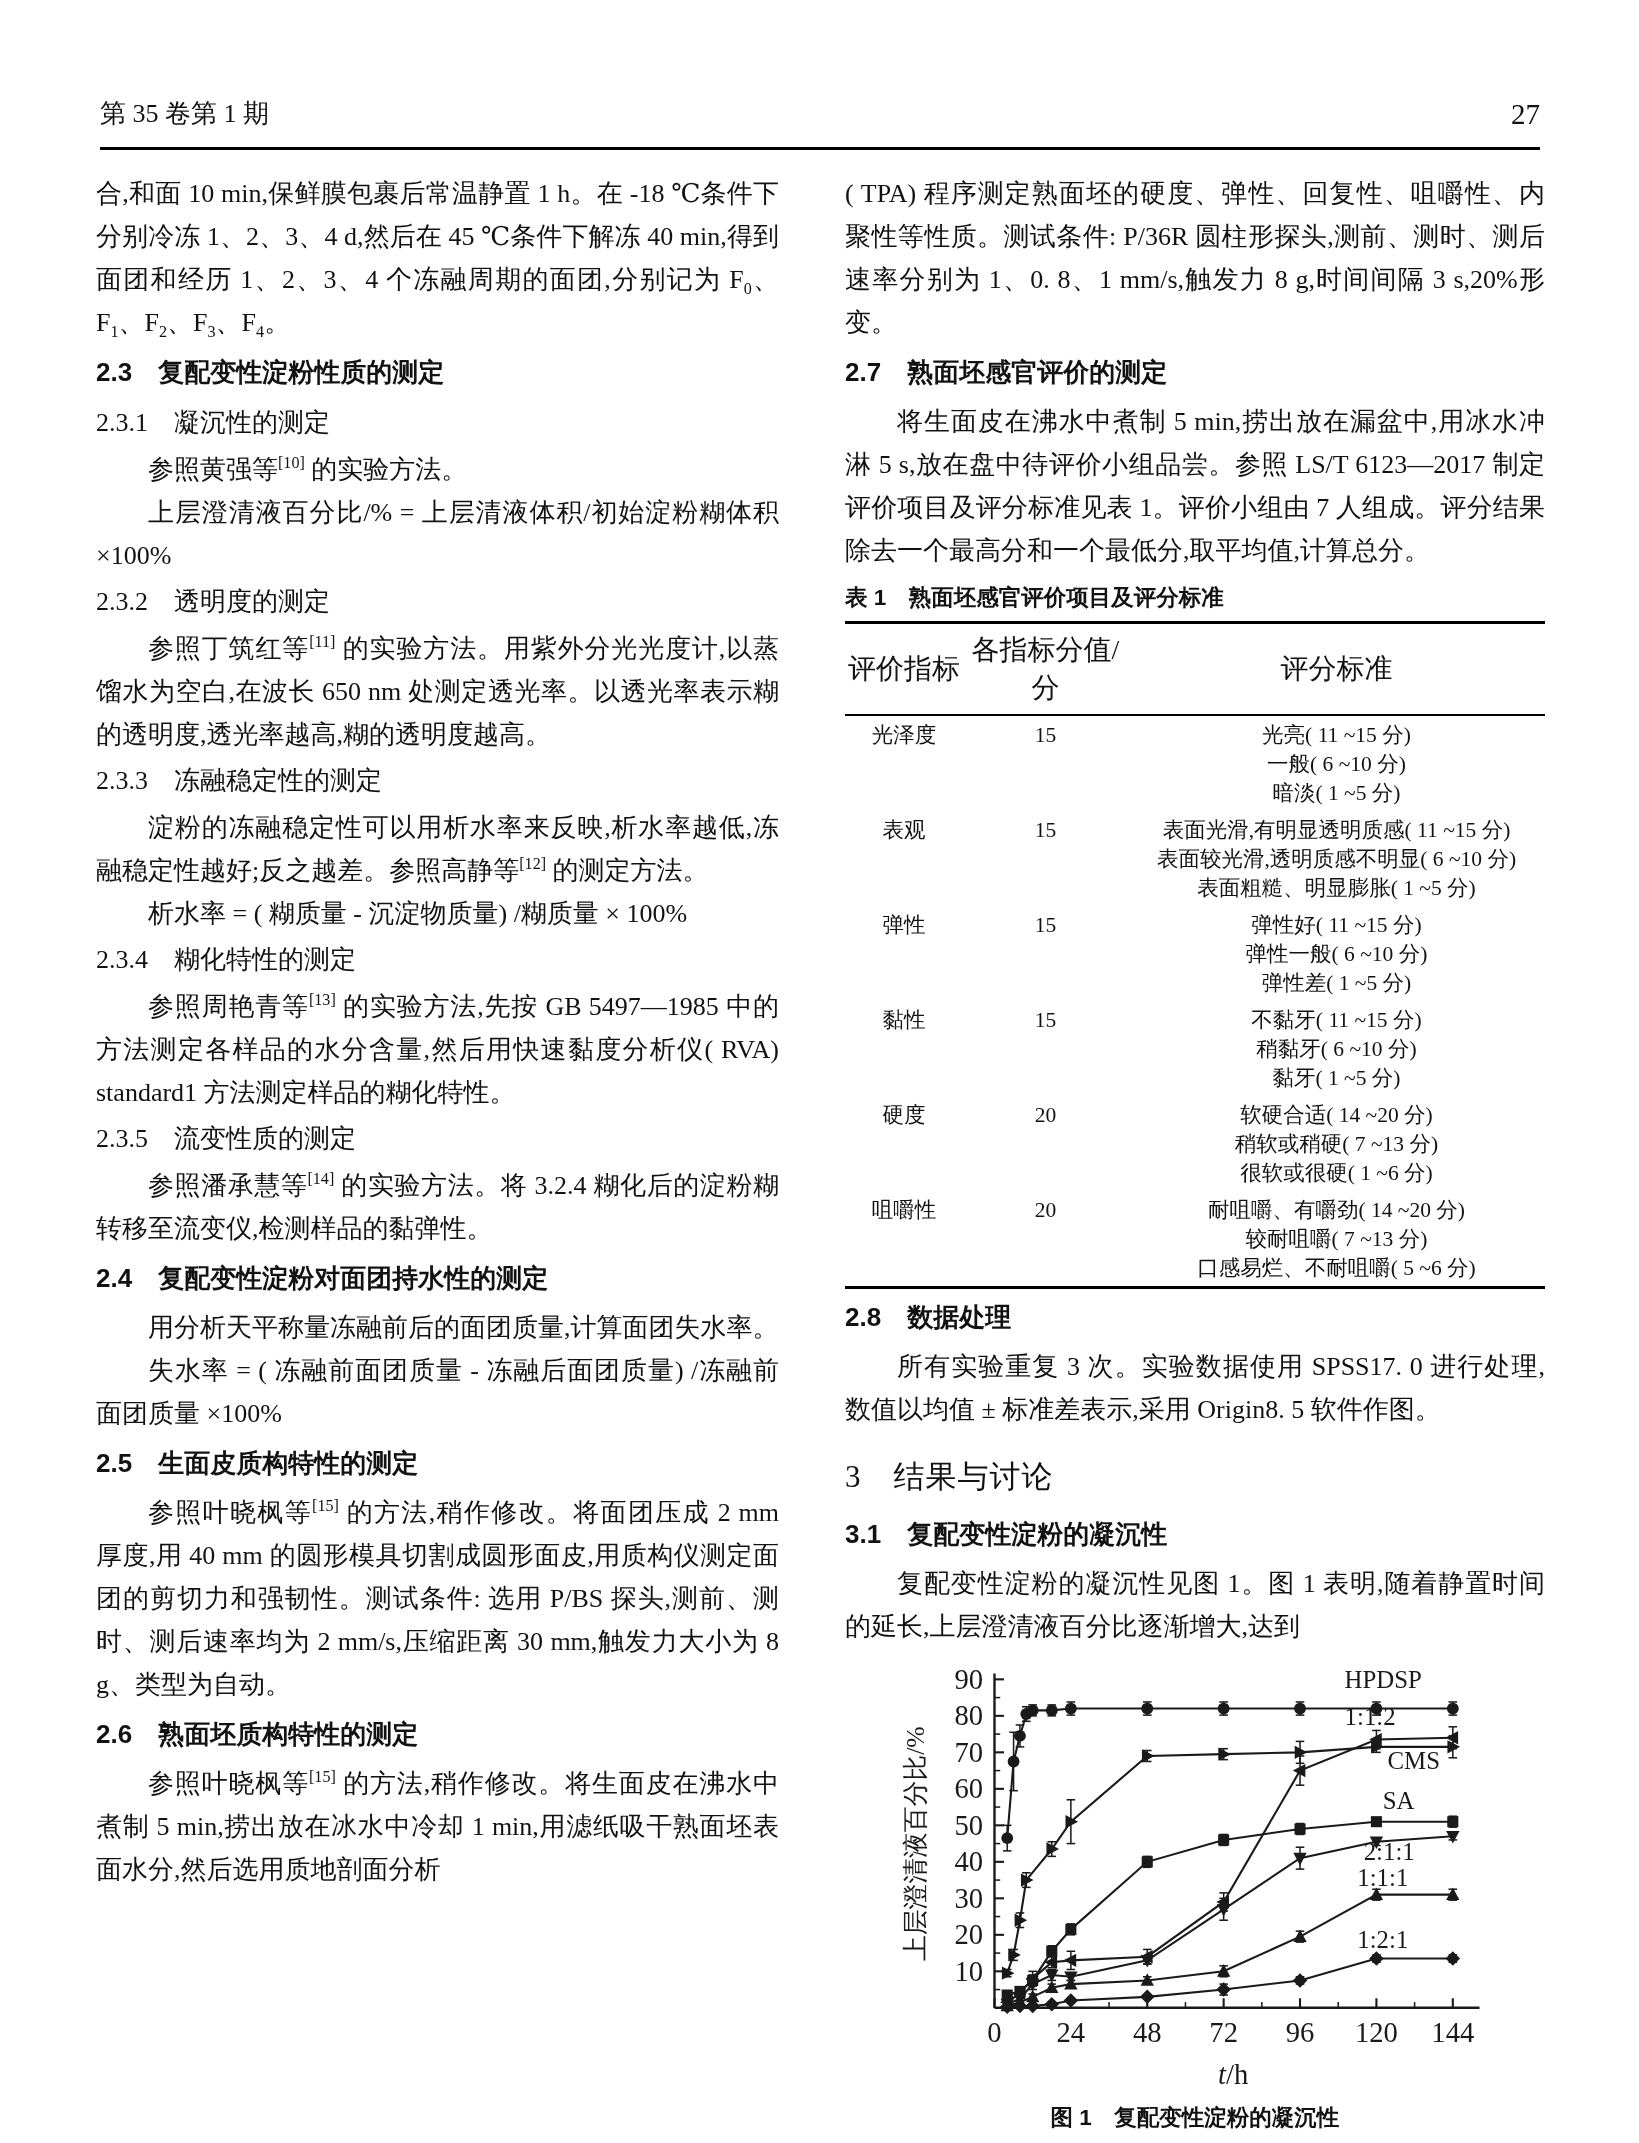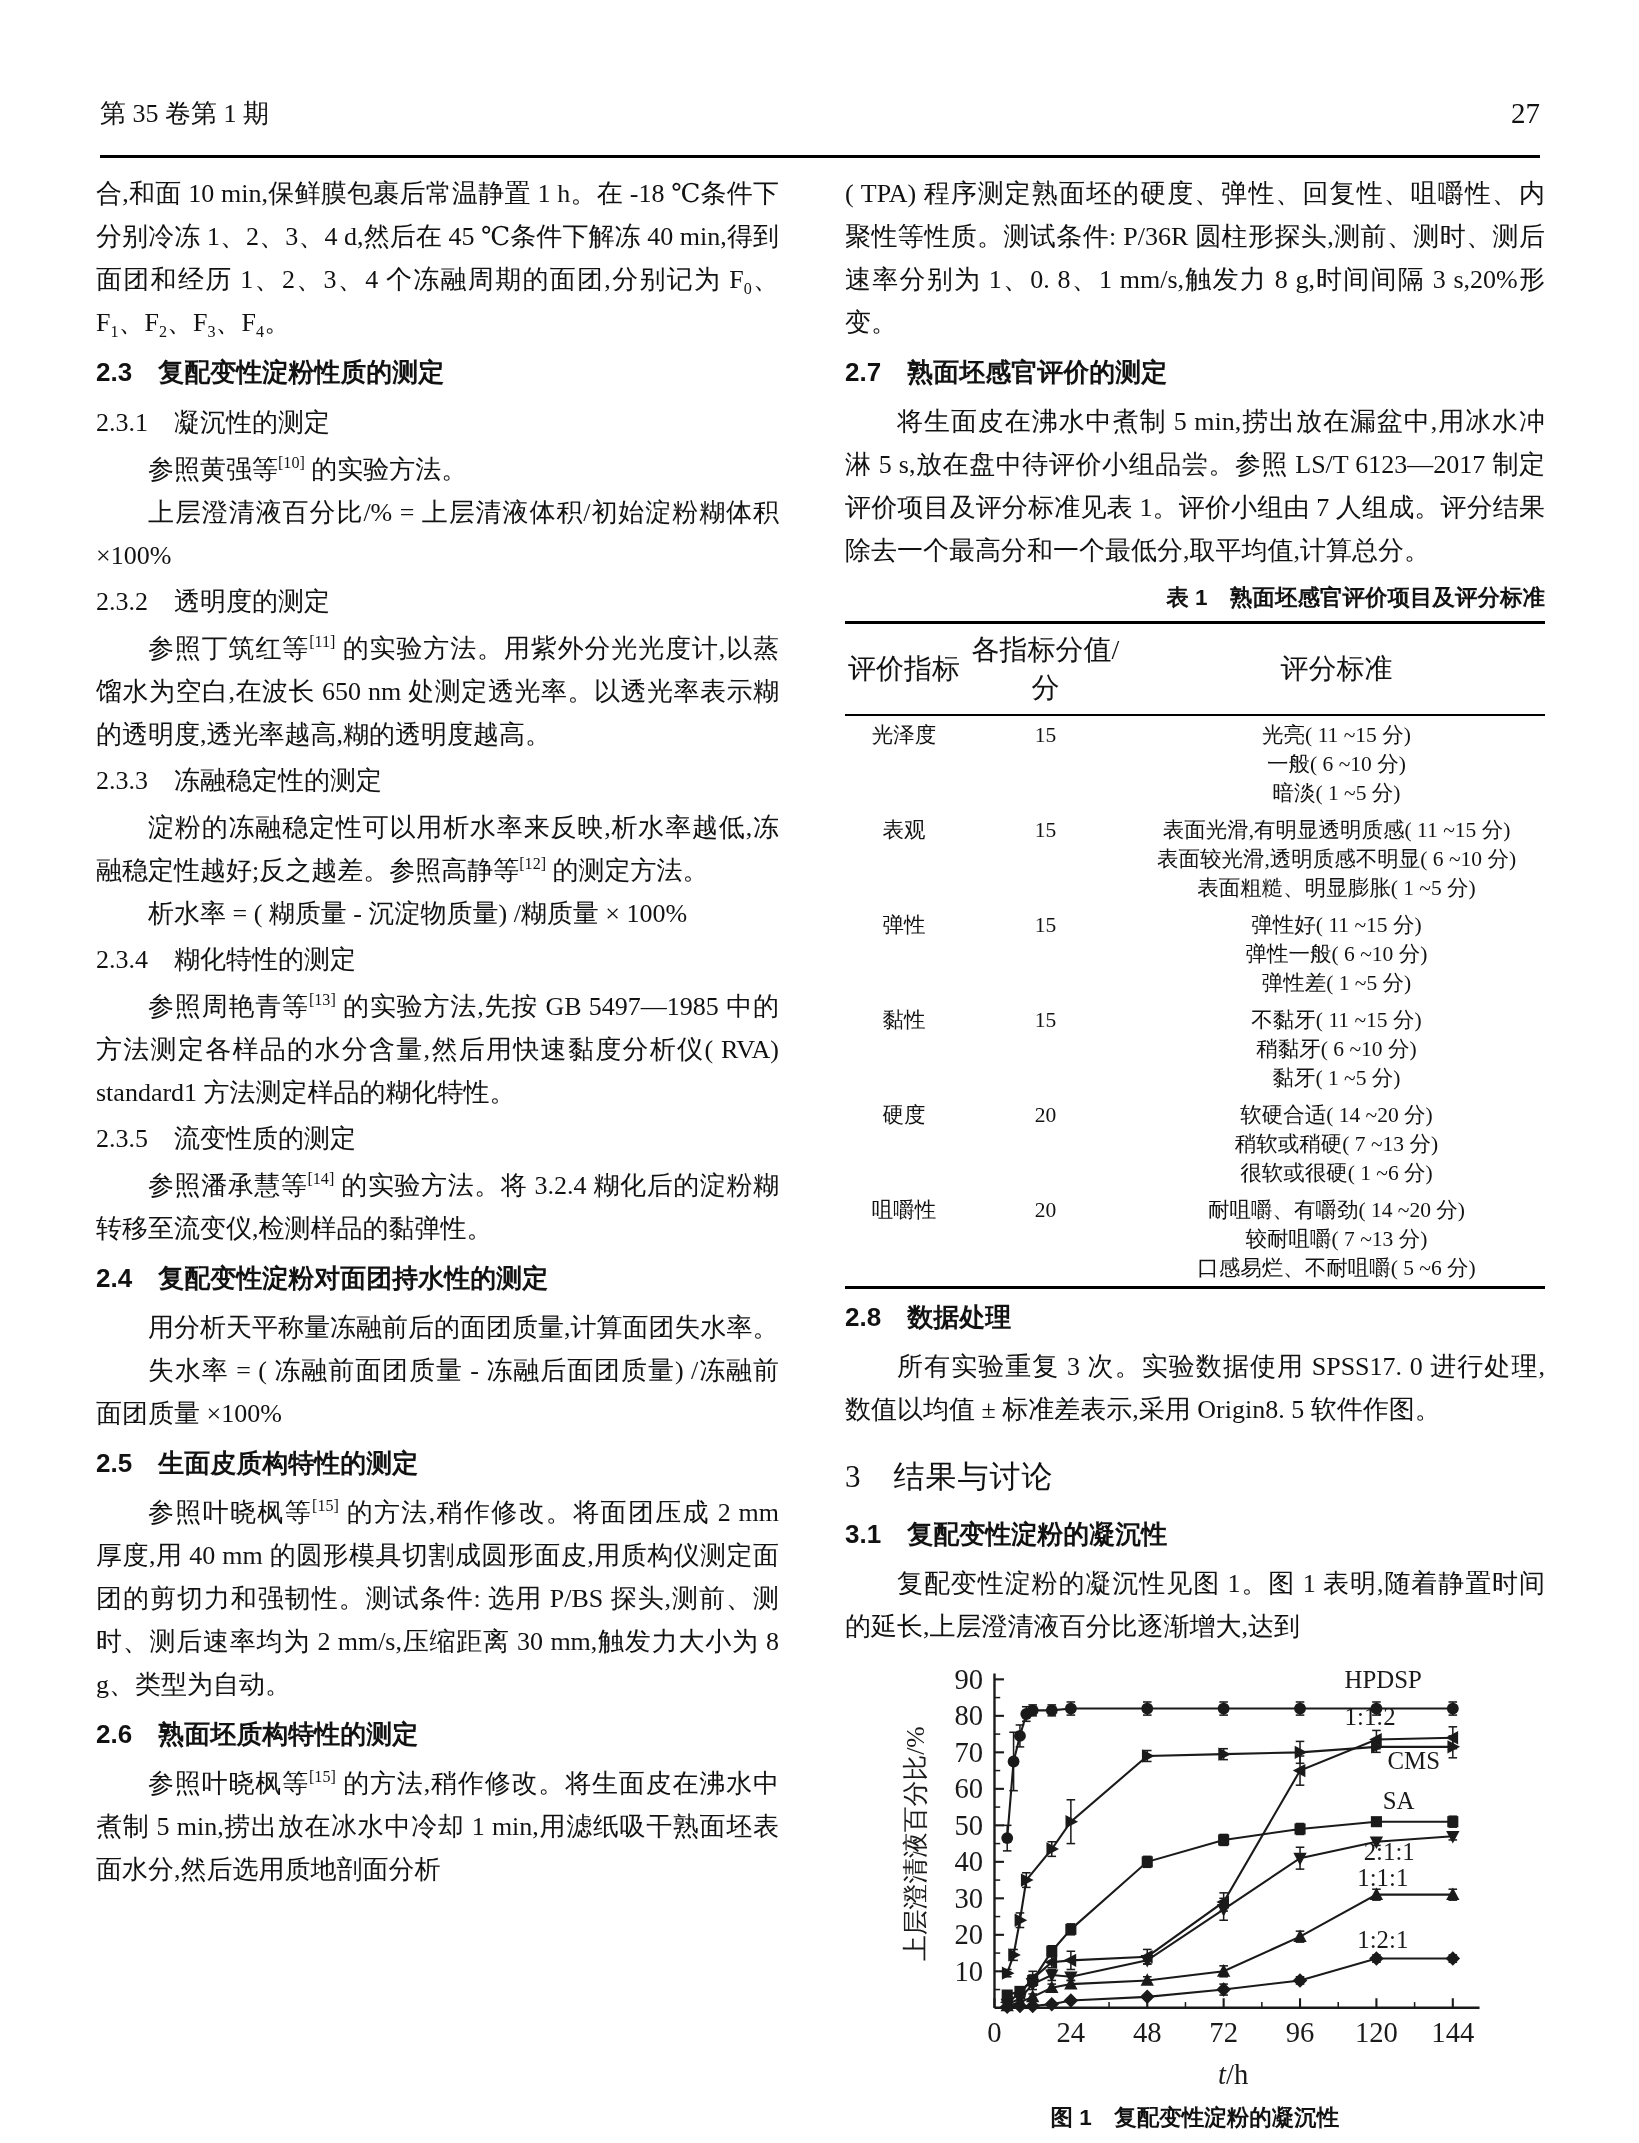--- a/index.html
+++ b/index.html
@@ -1,36 +1,36 @@
 <!DOCTYPE html>
 <html><head>
 <meta charset="utf-8">
 <style>
   html,body{margin:0;padding:0;background:#e8e8e8;}
   .page{position:relative;width:1639px;height:2143px;background:#ffffff;margin:0 auto;
         font-family:"Liberation Serif","DejaVu Serif",serif;color:#121212;overflow:hidden;}
   .header{position:absolute;left:100px;top:96px;width:1440px;display:flex;
-          justify-content:space-between;align-items:center;font-size:26px;
-          border-bottom:3px solid #000;padding-bottom:24px;}
+          justify-content:space-between;align-items:flex-end;font-size:26px;
+          border-bottom:3px solid #000;padding-bottom:16px;}
   .header .center{letter-spacing:1px;}
   .header .pageno{font-size:29px;}
   .col{position:absolute;top:172px;}
   .col.left{left:96px;width:683px;}
   .col.right{left:845px;width:700px;}
   p.body{margin:0;font-size:26px;line-height:43px;text-align:justify;text-indent:2em;}
   p.body.noindent{text-indent:0;}
   .h2{margin:5px 0;font-size:26px;line-height:46px;font-weight:bold;
       font-family:"Liberation Sans","DejaVu Sans",sans-serif;}
   .h3{margin:2px 0;font-size:26px;line-height:46px;font-weight:normal;}
   .h1{margin:20px 0 8px 0;font-size:31px;line-height:52px;font-weight:normal;letter-spacing:1px;}
   sup{font-size:0.62em;line-height:0;}
   sub{font-size:0.62em;line-height:0;}
   
   .tablewrap{margin:10px 0 4px 0;}
-  .tcap{text-align:right;font-size:22.5px;font-weight:bold;margin:4px 0 8px 0;
+  .tcap{text-align:left;font-size:22.5px;font-weight:bold;margin:4px 0 8px 0;
         font-family:"Liberation Sans","DejaVu Sans",sans-serif;}
   table.sensory{width:100%;border-collapse:collapse;border-top:3px solid #000;
         border-bottom:3px solid #000;font-size:21.5px;}
   table.sensory thead tr{border-bottom:2px solid #000;}
   table.sensory th{font-weight:normal;padding:7px 0;font-size:28px;}
   table.sensory td{vertical-align:top;padding:5px 0 3px 0;}
   td.ind,th.ind{width:118px;text-align:center;}
   td.score,th.score{width:165px;text-align:center;}
   td.crit div{line-height:29px;text-align:center;}
   td.ind,td.score{line-height:29px;}

